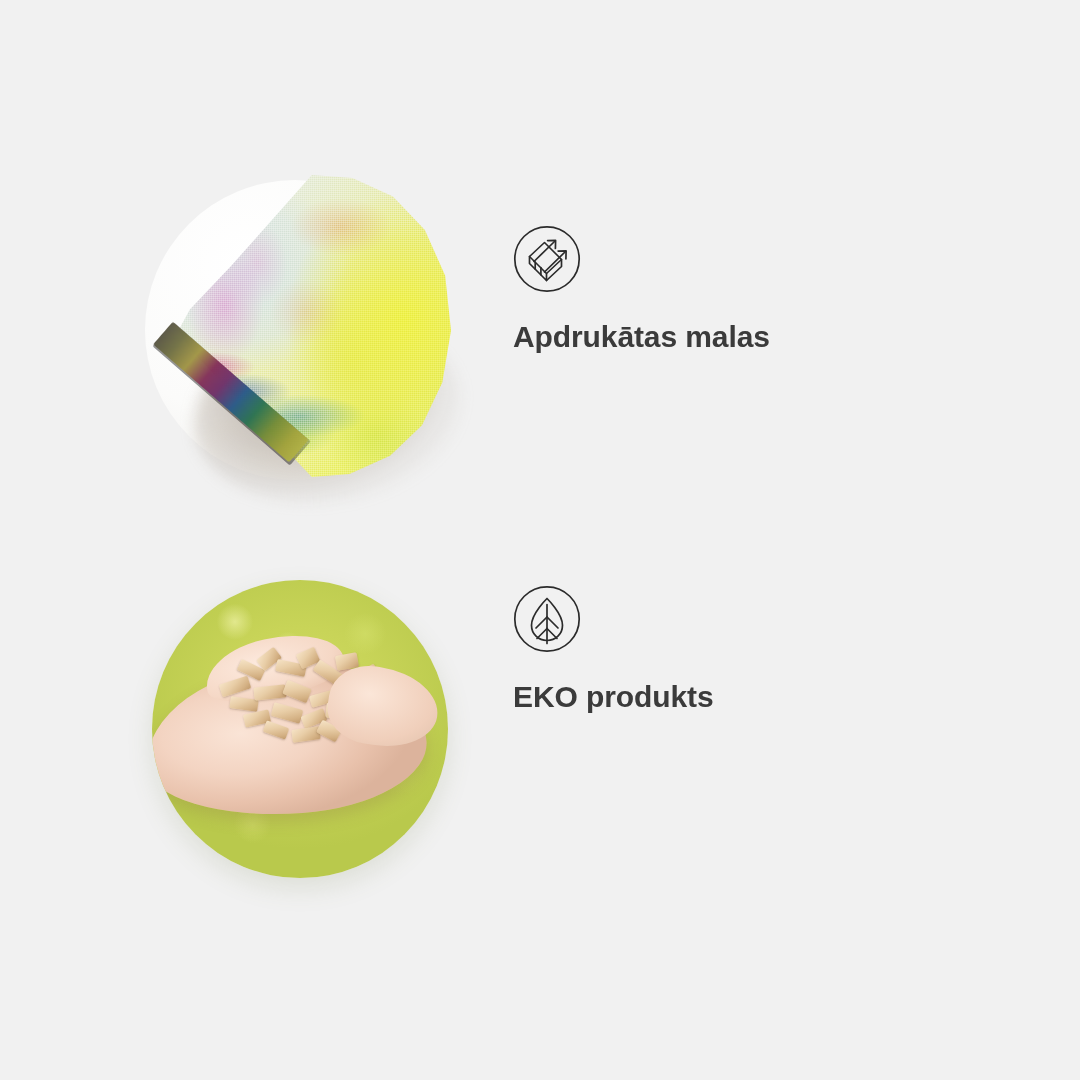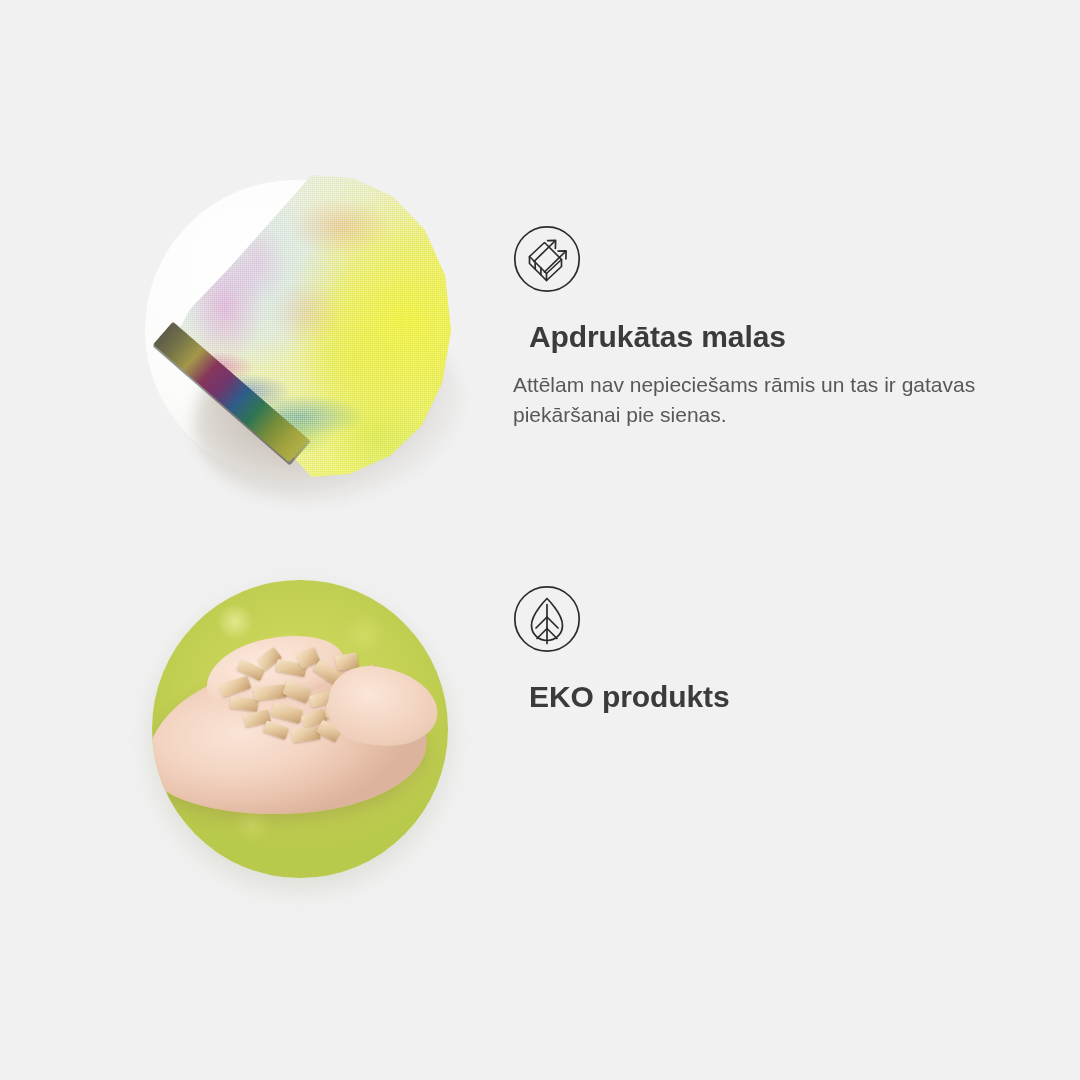--- a/index.html
+++ b/index.html
@@ -209,21 +209,21 @@
     height: 68px;
   }
   .icon-circle svg {
     display: block;
     width: 68px;
     height: 68px;
   }
 
   
   .f-title {
-    margin: 16px;
+    margin: 0;
     font-size: 30px;
     font-weight: 700;
     color: #3b3b3b;
     letter-spacing: -0.1px;
     line-height: 1.18;
   }
   .f-desc {
     margin: 6px 0 0 0;
     font-size: 21px;
     font-weight: 400;
@@ -262,21 +262,20 @@
         <path d="M27.9 42.7 L27.9 49.7"></path>
         <path d="M48.5 34.5 L48.5 41.5 L33.5 55.5"></path>
 
         <path d="M21.0 36.5 L42.0 16.0"></path>
         <path d="M34.6 15.6 L42.6 15.4 L42.4 23.4"></path>
         <path d="M31.5 47.0 L52.5 26.5"></path>
         <path d="M45.1 26.1 L53.1 25.9 L52.9 33.9"></path>
       </svg>
     </div>
     <h2 class="f-title">Apdrukātas malas</h2>
-    <p class="f-desc">Attēlam nav nepieciešams rāmis un tas ir gatavas piekāršanai pie sienas.</p>
   </div>
 
   <div class="feature-media f2-wrap">
     <div class="circle f2-circle">
       <div class="f2-palm"></div>
       <div class="f2-thumb"></div>
       <div class="f2-chips">
         <div class="chip" style="left:6px;  top:34px; width:30px; height:13px; transform:rotate(-18deg);"></div>
         <div class="chip" style="left:24px; top:18px; width:26px; height:12px; transform:rotate(26deg);"></div>
         <div class="chip" style="left:44px; top:6px;  width:22px; height:14px; transform:rotate(-38deg);"></div>

